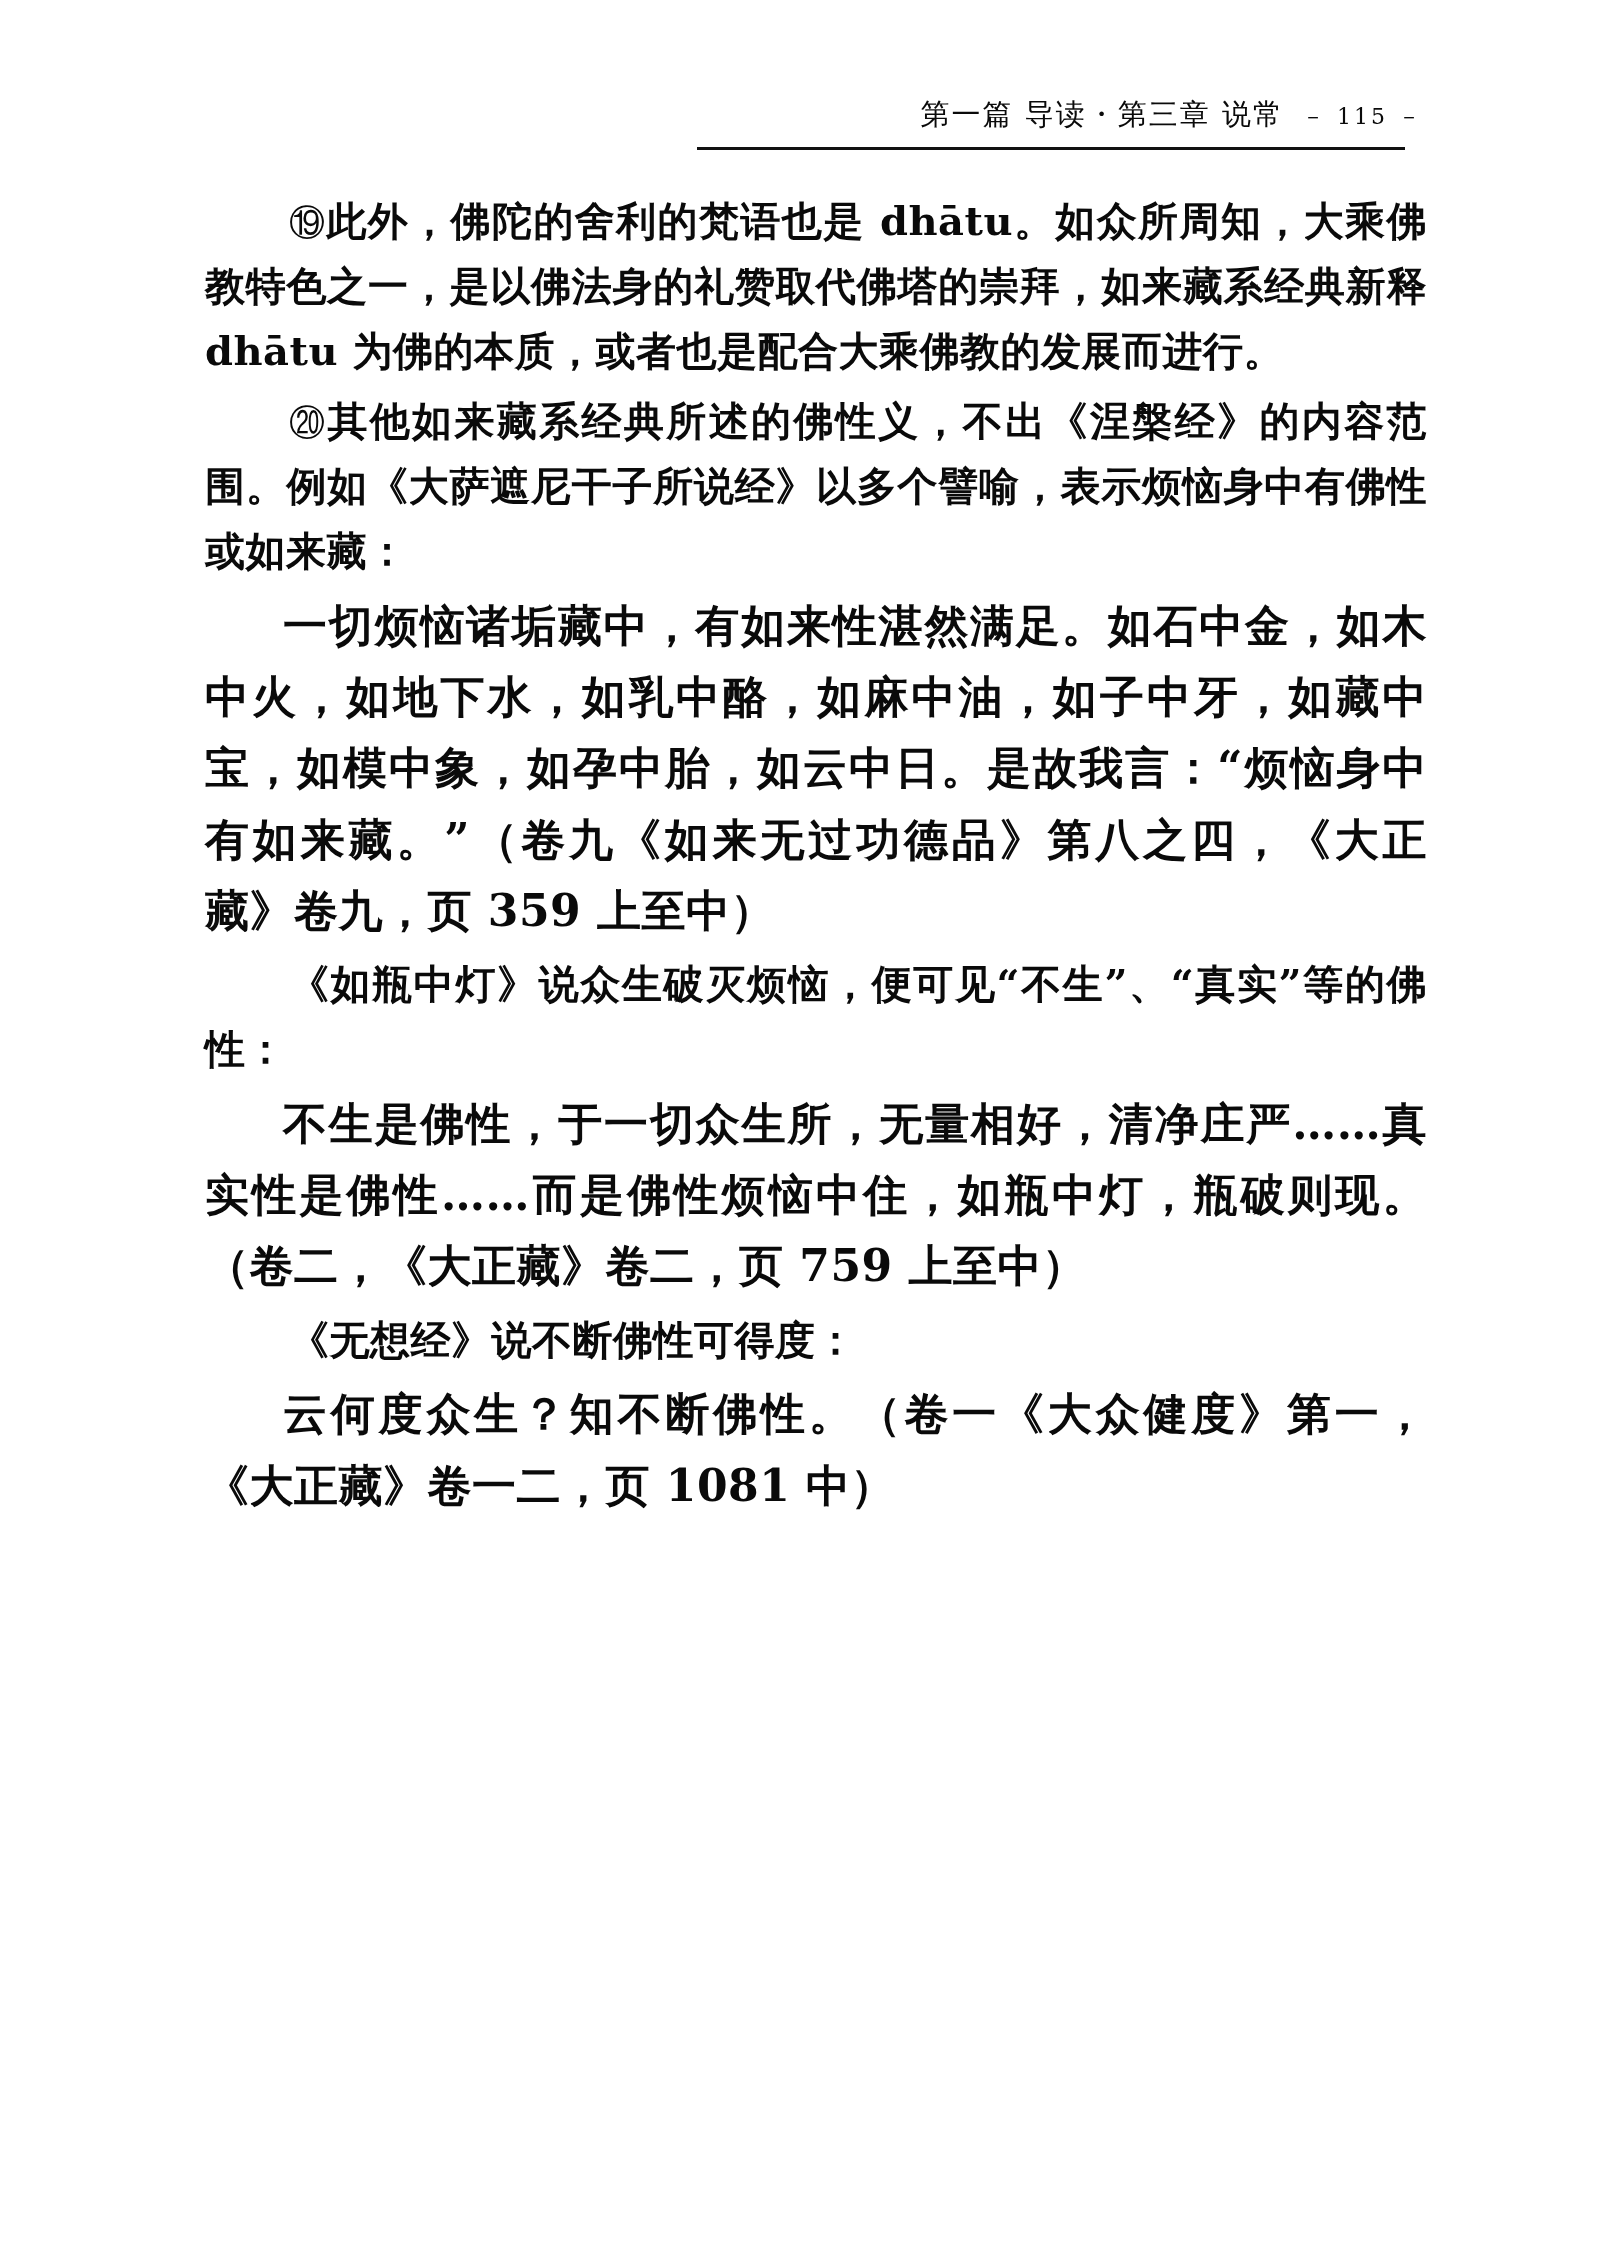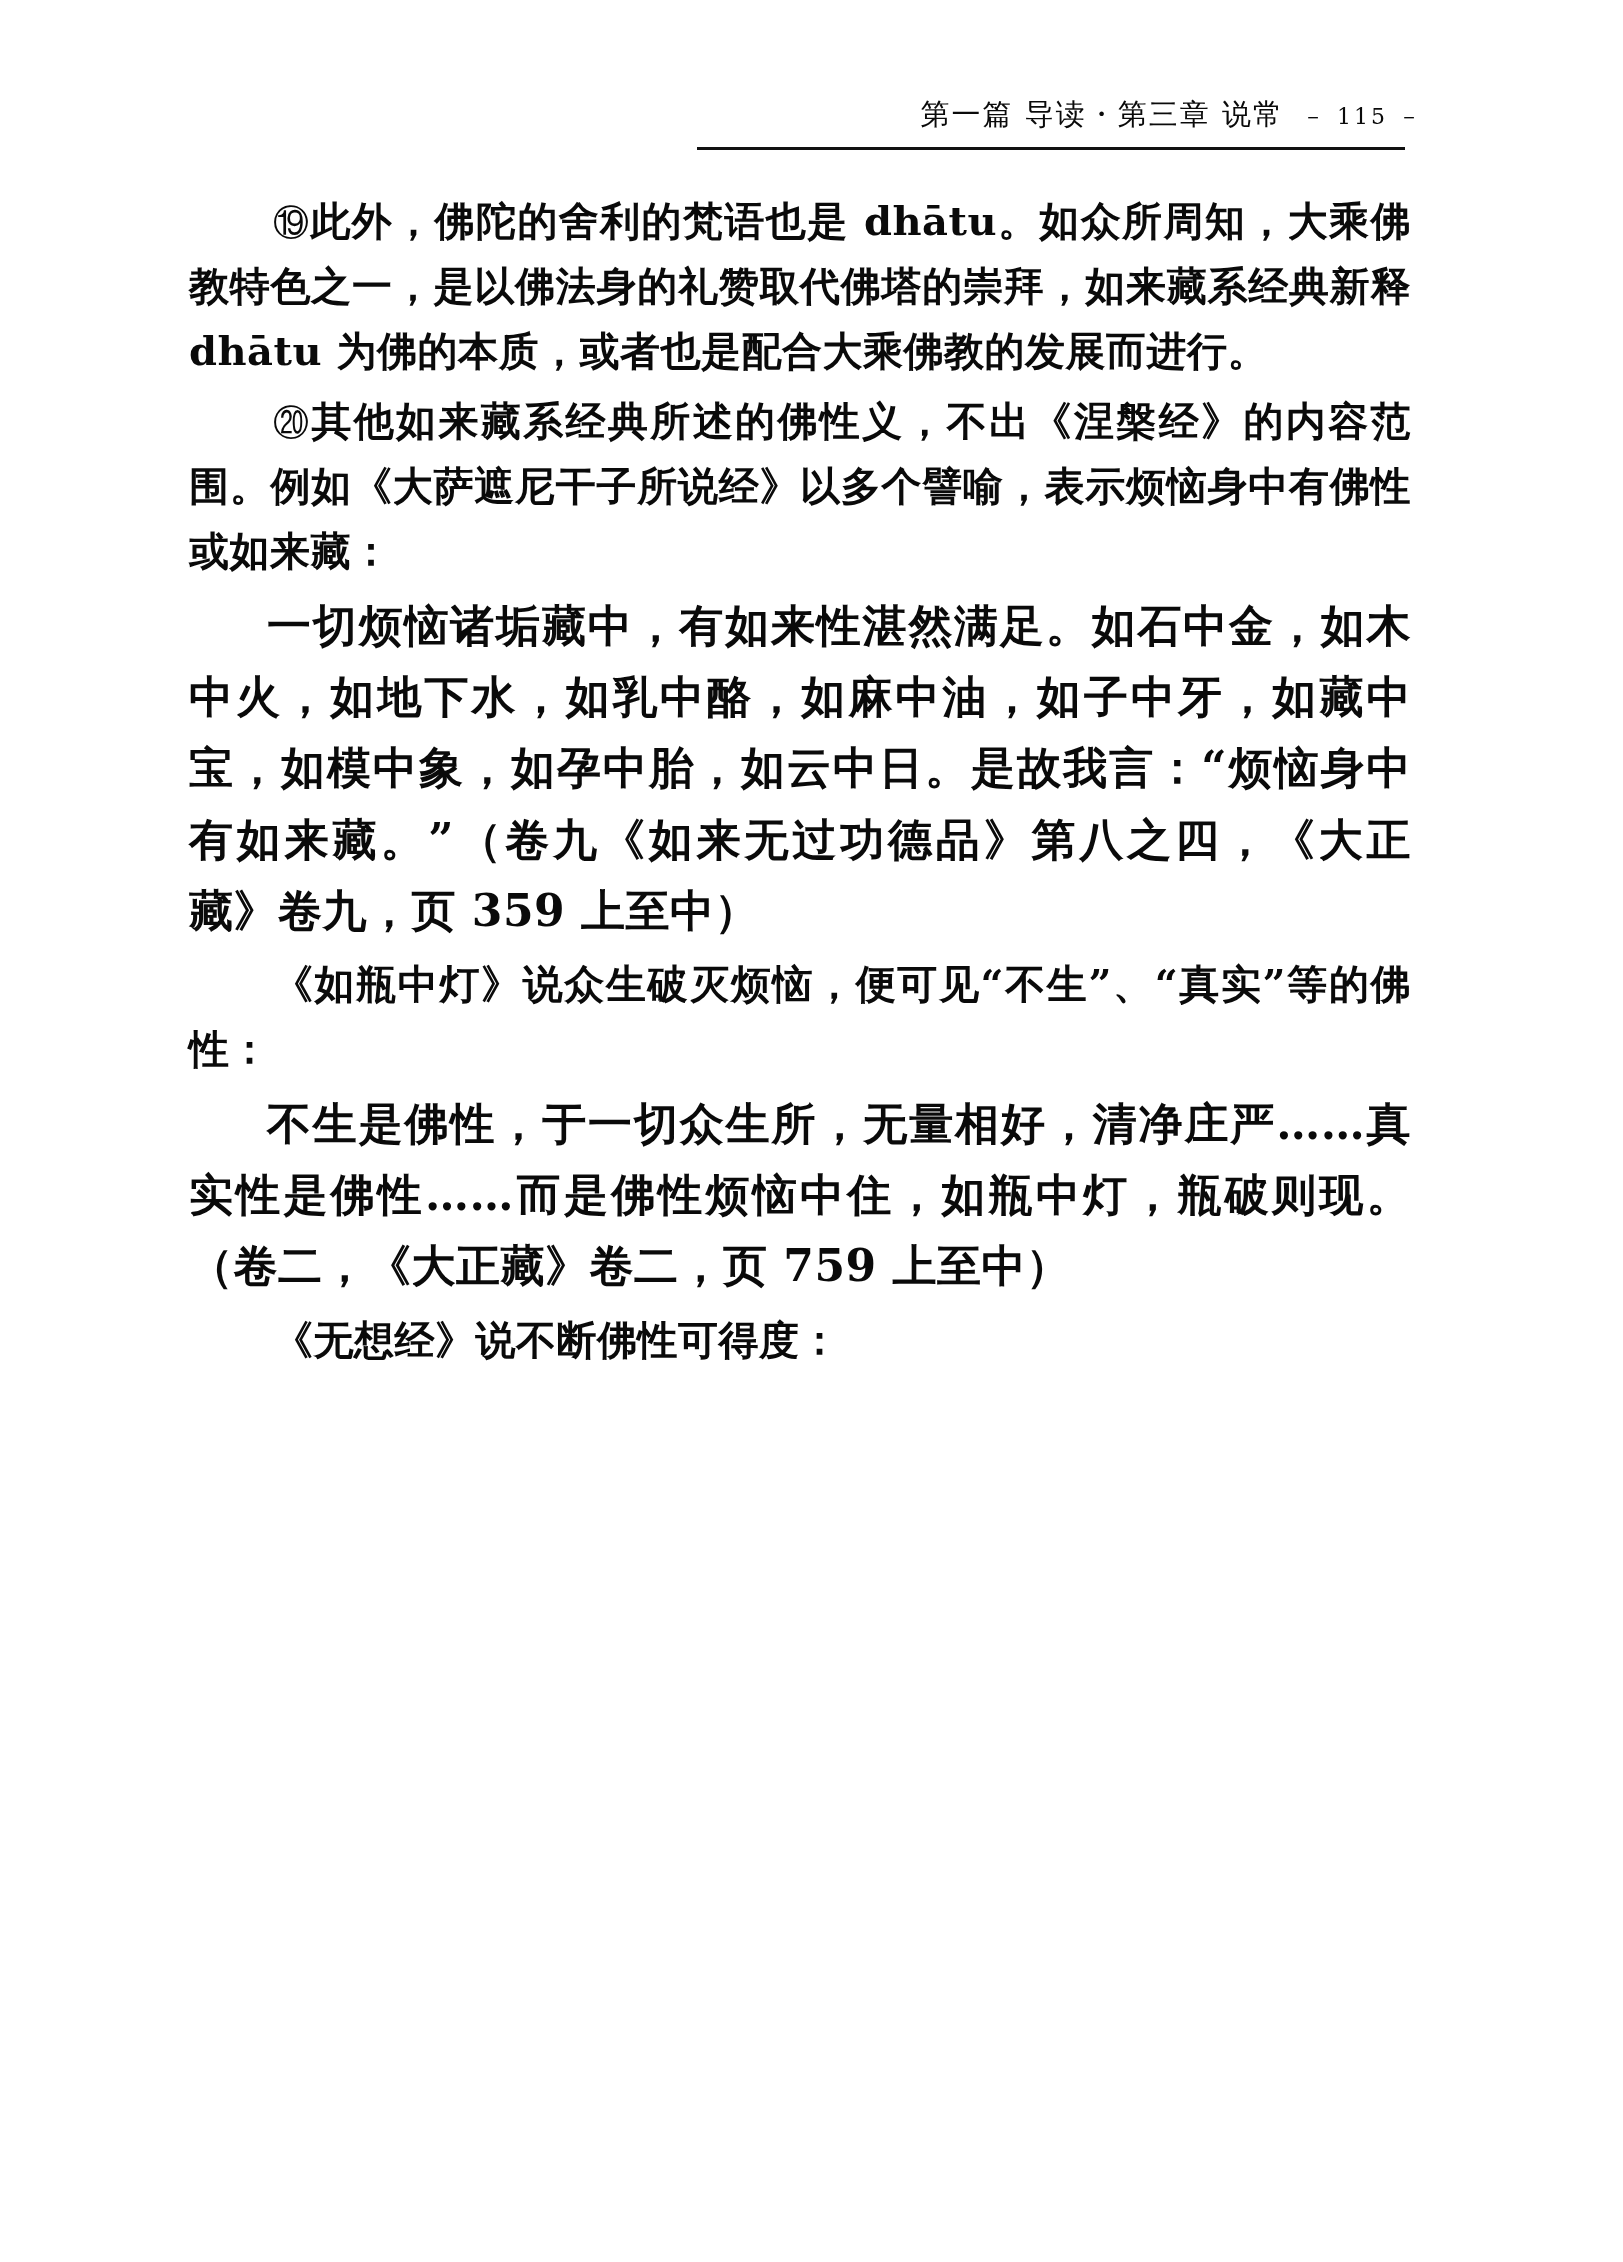--- a/index.html
+++ b/index.html
@@ -56,21 +56,21 @@
     position: absolute;
     left: 697px;
     top: 147px;
     width: 708px;
     height: 3px;
     background: #111;
   }
   
   .body {
     position: absolute;
-    left: 189px;
+    left: 205px;
     top: 189px;
     width: 1222px;
   }
   p {
     margin: 0 0 6px 0;
     font-size: 40px;
     line-height: 1.62;
     text-align: justify;
     text-justify: inter-ideograph;
     letter-spacing: 0.5px;
@@ -120,17 +120,20 @@
     </div>
 
     <p class="indent">《如瓶中灯》说众生破灭烦恼，便可见“不生”、“真实”等的佛性：</p>
 
     <div class="quote">
       <p class="indent">不生是佛性，于一切众生所，无量相好，清净庄严……真实性是佛性……而是佛性烦恼中住，如瓶中灯，瓶破则现。（卷二，《大正藏》卷二，页 759 上至中）</p>
     </div>
 
     <p class="indent">《无想经》说不断佛性可得度：</p>
 
+    <div class="quote">
+      <p class="indent">云何度众生？知不断佛性。（卷一《大众健度》第一，《大正藏》卷一二，页 1081 中）</p>
+    </div>
 
 
   </div>
 </div>
 
 
 </body></html>

